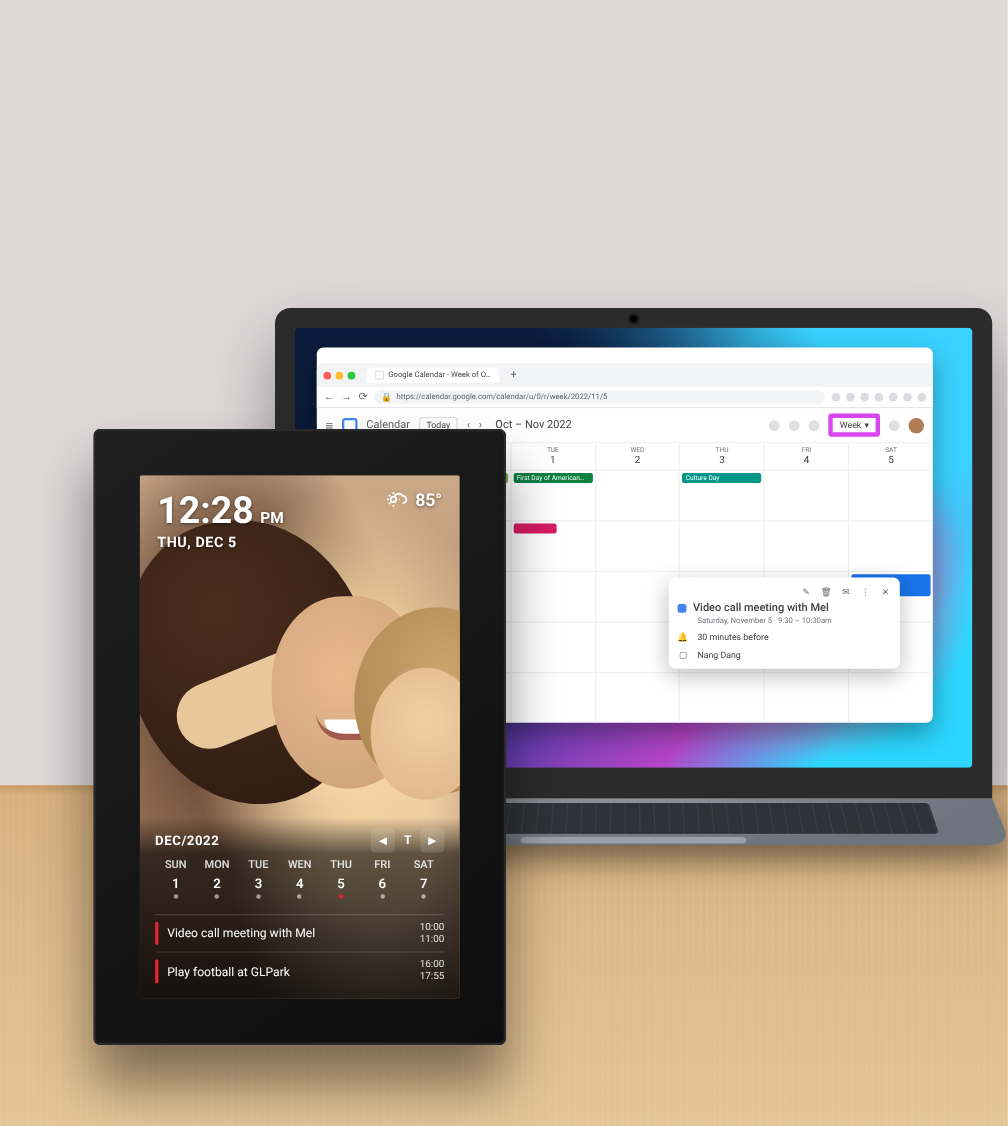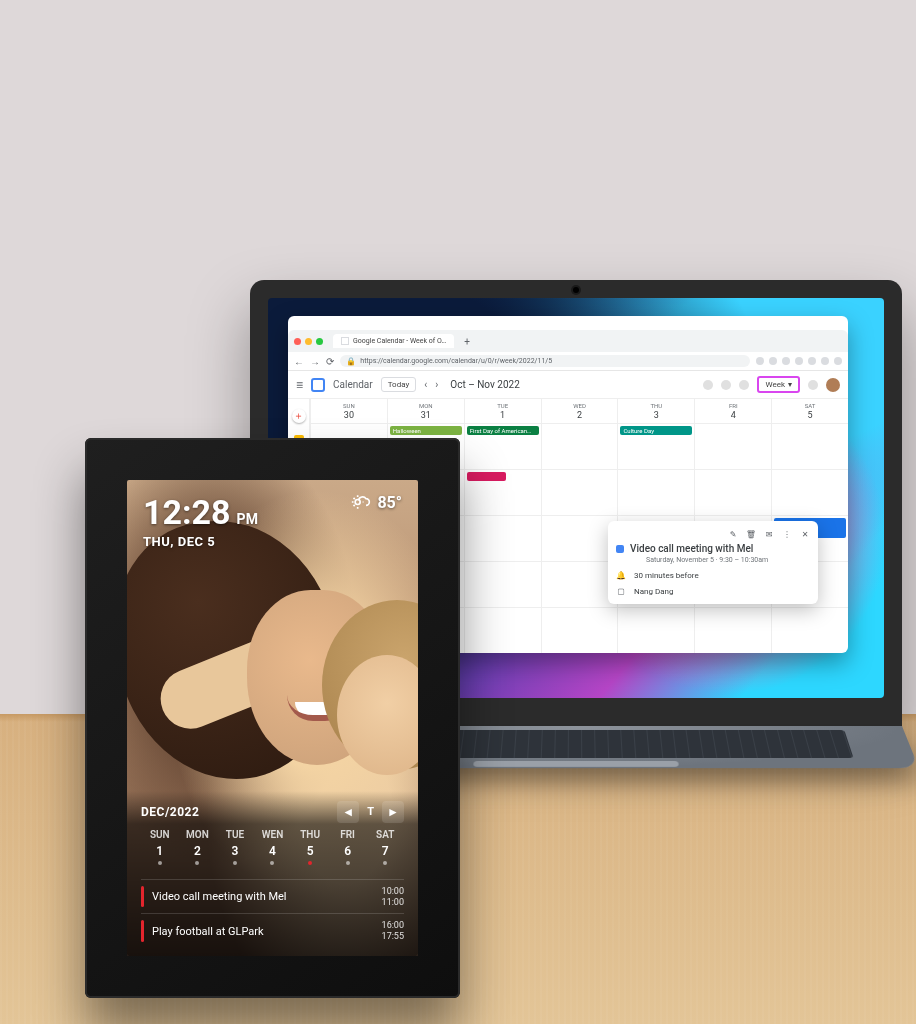--- a/index.html
+++ b/index.html
@@ -93,21 +93,21 @@
   .tool-icons{display:flex;gap:5px;align-items:center}
   .tool-icons span{width:8px;height:8px;border-radius:50%;background:#dadce0}
   .gcal-header{display:flex;align-items:center;gap:8px;padding:5px 8px;border-bottom:1px solid #eee}
   .gcal-logo{width:14px;height:14px;border:2px solid #4285f4;border-radius:3px;position:relative}
   .gcal-title{font-size:10px;color:#5f6368}
   .today-btn{border:1px solid #dadce0;border-radius:3px;padding:2px 6px;font-size:8px;color:#444}
   .chev{color:#5f6368;font-size:10px}
   .gcal-range{font-size:10px;color:#3c4043;margin-left:4px}
   .gcal-right{margin-left:auto;display:flex;gap:8px;align-items:center}
   .gcal-right .ico{width:10px;height:10px;border-radius:50%;background:#e0e0e0}
-  .view-btn{border:2px solid #d946ef;border-radius:3px;padding:2px 6px;font-size:8px;display:flex;align-items:center;gap:3px}
+  .view-btn{border:4px solid #d946ef;border-radius:3px;padding:2px 6px;font-size:8px;display:flex;align-items:center;gap:3px}
   .avatar{width:14px;height:14px;border-radius:50%;background:#b07d56}
   .gcal-body{display:flex}
   .gcal-side{width:22px;border-right:1px solid #eee;display:flex;flex-direction:column;align-items:center;gap:12px;padding:10px 0}
   .fab{width:14px;height:14px;border-radius:50%;background:#fff;box-shadow:0 1px 2px rgba(0,0,0,.3);display:flex;align-items:center;justify-content:center;font-size:10px;color:#ea4335}
   .side-ico{width:10px;height:10px;border-radius:2px}
   .gcal-grid{flex:1;position:relative}
   .day-head{display:grid;grid-template-columns:repeat(7,1fr);font-size:6px;color:#70757a;text-align:center}
   .day-head div{padding:3px 0;border-left:1px solid #eee}
   .day-head .num{display:block;font-size:9px;color:#3c4043;margin-top:1px}
   .grid{display:grid;grid-template-columns:repeat(7,1fr);grid-template-rows:repeat(5,46px)}
@@ -132,21 +132,20 @@
   .pop-row .ico{width:10px;height:10px;color:#5f6368;display:flex;align-items:center;justify-content:center}
 
   
   .frame {
     position: absolute; left: 85px; top: 390px;
     width: 375px; height: 560px;
     background: linear-gradient(145deg,#1f1f1f,#0e0e0e);
     border-radius: 6px;
     box-shadow: 0 35px 50px rgba(0,0,0,.45), inset 0 0 0 2px #2a2a2a;
     padding: 42px;
-    margin-top: 48px;
   }
   .frame-screen{
     width:100%; height:100%;
     border-radius:2px;
     overflow:hidden;
     position:relative;
     background:
       radial-gradient(ellipse at 65% 45%, #f3d3a3 0 20%, transparent 55%),
       radial-gradient(ellipse at 30% 35%, #5b3e2d 0 18%, transparent 50%),
       radial-gradient(ellipse at 75% 70%, #e9c9a2 0 15%, transparent 45%),
@@ -329,21 +328,21 @@
                 <span data-interactable="true">✎</span>
                 <span data-interactable="true">🗑</span>
                 <span data-interactable="true">✉</span>
                 <span data-interactable="true">⋮</span>
                 <span data-interactable="true">✕</span>
               </div>
               <div class="pop-title">
                 <span class="pop-sq" data-interactable="false"></span>
                 <div>
                   <h4 data-interactable="false">Video call meeting with Mel</h4>
-                  <div class="pop-sub" style="margin-left:16px" data-interactable="false">Saturday, November 5 · 9:30 – 10:30am</div>
+                  <div class="pop-sub" style="margin-left:4px" data-interactable="false">Saturday, November 5 · 9:30 – 10:30am</div>
                 </div>
               </div>
               <div class="pop-row">
                   <span class="ico" data-interactable="false">🔔</span>
                   <span data-interactable="false">30 minutes before</span>
                 </div>
               <div class="pop-row">
                   <span class="ico" data-interactable="false">▢</span>
                   <span data-interactable="false">Nang Dang</span>
                 </div>

